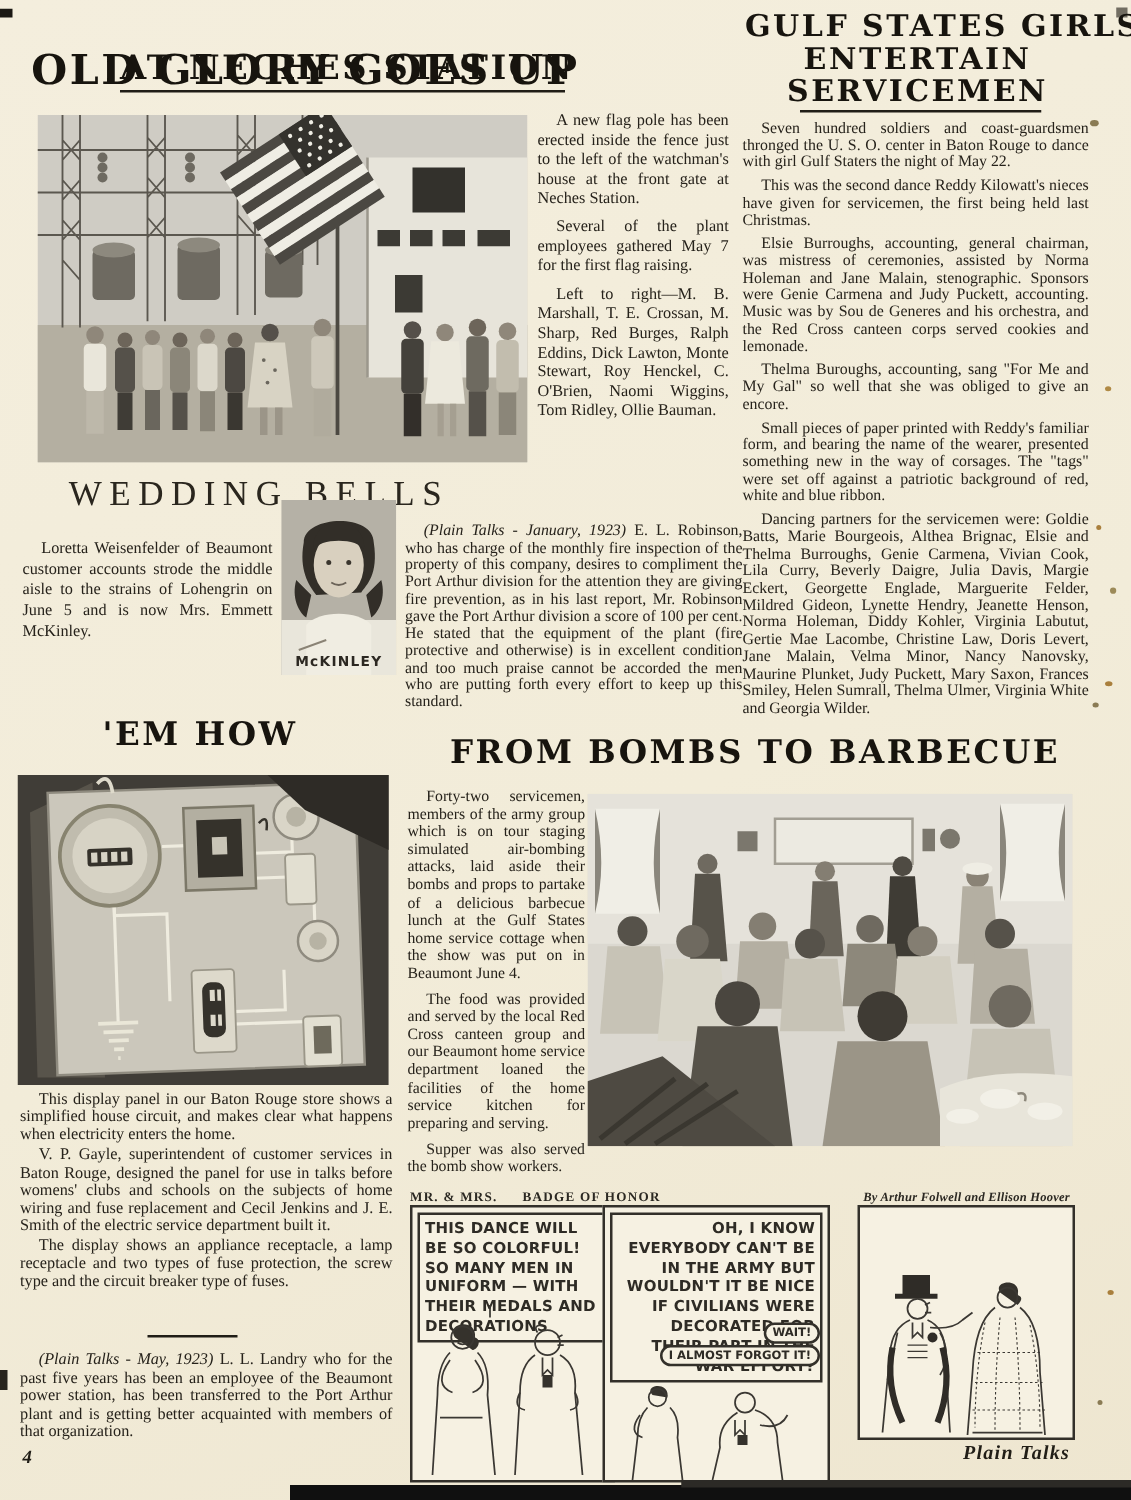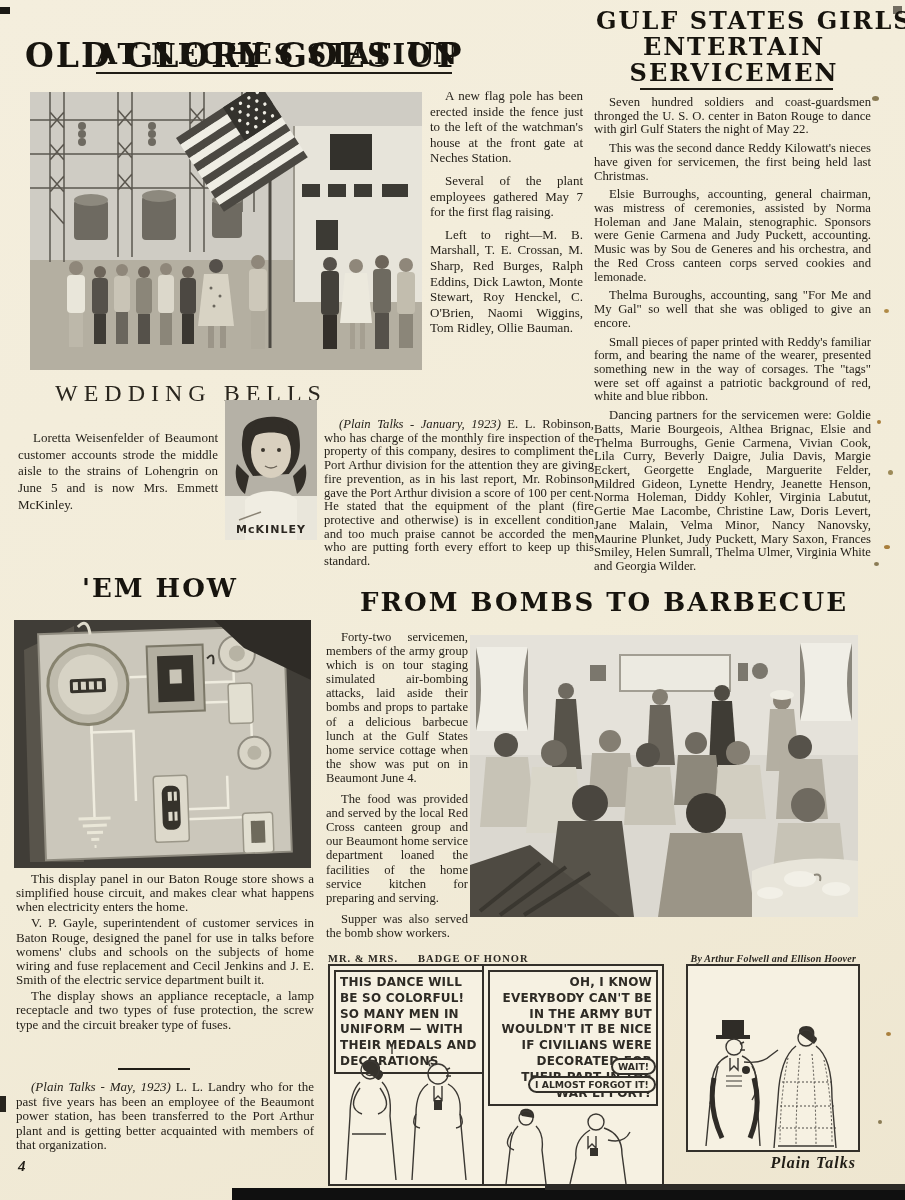--- a/index.html
+++ b/index.html
@@ -217,21 +217,21 @@
 
   <div class="abs jt col-right" style="left:594px;top:96px;width:277px;">
     <p>Seven hundred soldiers and coast-guardsmen thronged the U. S. O. center in Baton Rouge to dance with girl Gulf Staters the night of May 22.</p>
     <p>This was the second dance Reddy Kilowatt's nieces have given for servicemen, the first being held last Christmas.</p>
     <p>Elsie Burroughs, accounting, general chairman, was mistress of ceremonies, assisted by Norma Holeman and Jane Malain, stenographic. Sponsors were Genie Carmena and Judy Puckett, accounting. Music was by Sou de Generes and his orchestra, and the Red Cross canteen corps served cookies and lemonade.</p>
     <p>Thelma Buroughs, accounting, sang "For Me and My Gal" so well that she was obliged to give an encore.</p>
     <p>Small pieces of paper printed with Reddy's familiar form, and bearing the name of the wearer, presented something new in the way of corsages. The "tags" were set off against a patriotic background of red, white and blue ribbon.</p>
     <p>Dancing partners for the servicemen were: Goldie Batts, Marie Bourgeois, Althea Brignac, Elsie and Thelma Burroughs, Genie Carmena, Vivian Cook, Lila Curry, Beverly Daigre, Julia Davis, Margie Eckert, Georgette Englade, Marguerite Felder, Mildred Gideon, Lynette Hendry, Jeanette Henson, Norma Holeman, Diddy Kohler, Virginia Labutut, Gertie Mae Lacombe, Christine Law, Doris Levert, Jane Malain, Velma Minor, Nancy Nanovsky, Maurine Plunket, Judy Puckett, Mary Saxon, Frances Smiley, Helen Sumrall, Thelma Ulmer, Virginia White and Georgia Wilder.</p>
   </div>
 
-  <div class="abs h-light" style="left:55px;top:380px;font-size:24px;">WEDDING BELLS</div>
+  <div class="abs h-light" style="left:55px;top:380px;font-size:28px;">WEDDING BELLS</div>
   <div class="abs jt wedding-text" style="left:18px;top:430px;width:200px;">
     <p>Loretta Weisenfelder of Beaumont customer accounts strode the middle aisle to the strains of Lohengrin on June 5 and is now Mrs. Emmett McKinley.</p>
   </div>
   <svg class="abs photo" style="left:225px;top:400px;" width="92" height="140" viewBox="0 0 92 140">
     <rect width="92" height="140" fill="#b5b1a6"></rect>
     <rect y="96" width="92" height="44" fill="#e9e6db"></rect>
     <path d="M18 34c0-22 56-24 56 0c4 26-6 34-10 40l-36 2c-6-8-14-20-10-42z" fill="#322e28"></path>
     <ellipse cx="46" cy="52" rx="20" ry="26" fill="#d9d0bf"></ellipse>
     <path d="M26 40c4-10 36-10 40 0c2-8-4-22-20-22s-22 14-20 22z" fill="#322e28"></path>
     <circle cx="38" cy="50" r="2" fill="#3a352d"></circle>

